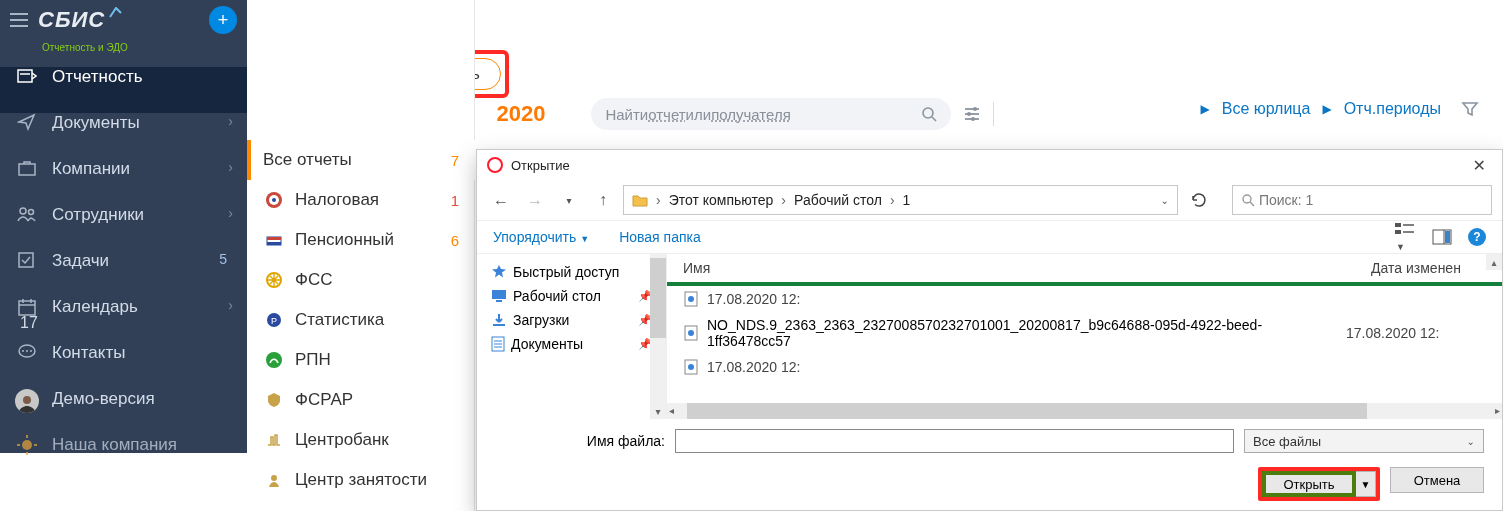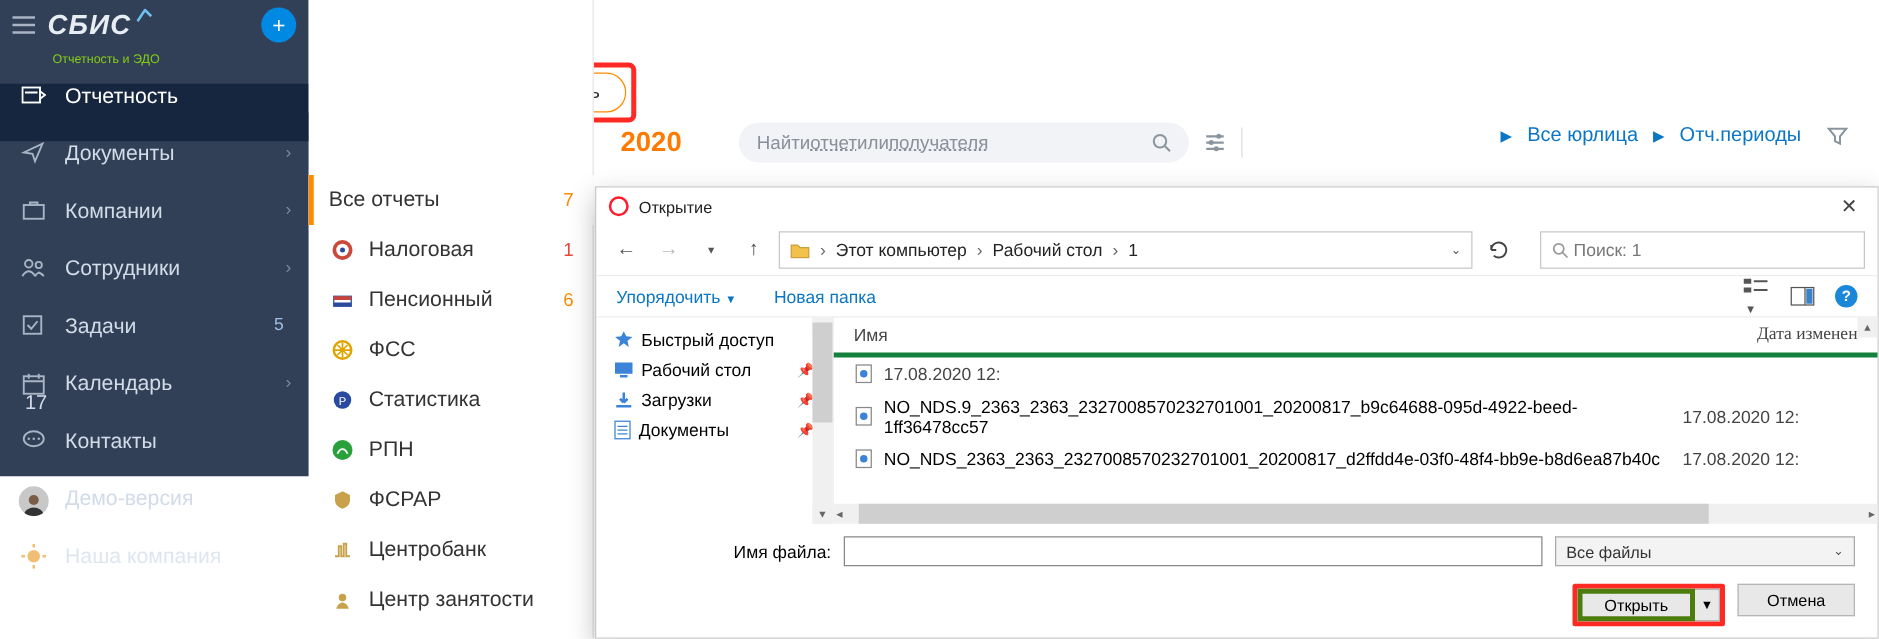--- a/index.html
+++ b/index.html
@@ -1,19 +1,19 @@
 <!DOCTYPE html>
 <html><head>
 <meta charset="utf-8">
 <style>
   * { box-sizing: border-box; margin: 0; padding: 0; font-family: "Segoe UI", Arial, sans-serif; }
   body { width: 1503px; height: 511px; background: #fff; overflow: hidden; position: relative; }
 
   
-  .sidebar { position: absolute; left: 0; top: 0; width: 247px; height: 381px; background: #324057; color: #fff; }
+  .sidebar { position: absolute; left: 0; top: 0; width: 247px; height: 453px; background: #324057; color: #fff; }
   .sidebar-top { height: 40px; display: flex; align-items: center; padding: 0 10px; }
   .hamburger { width: 18px; height: 14px; display: flex; flex-direction: column; justify-content: space-between; margin-right: 10px; cursor: pointer; }
   .hamburger span { display:block; height:2px; background:#a9b4c5; }
   .brand { font-size: 22px; font-style: italic; font-weight: 600; letter-spacing: 1px; flex: 1; color:#e8edf4; }
   .brand-bird { display:inline-block; vertical-align:top; margin-left:4px; }
   .plus-btn { width: 28px; height: 28px; border-radius: 50%; background:#0089e3; display:flex; align-items:center; justify-content:center; font-size:18px; color:#fff; cursor:pointer; }
   .sidebar-sub { font-size:10px; color:#84cc16; padding: 2px 0 14px 42px; }
   .nav-item { display:flex; align-items:flex-start; height:46px; padding:0 14px; font-size:17px; color:#d2dbe8; cursor:pointer; position:relative; }
   .nav-item.active { background:#16263f; color:#fff; }
   .nav-ic { width:26px; display:flex; align-items:center; justify-content:center; margin-right:12px; }
@@ -73,21 +73,21 @@
   .tree { width:190px; border-right:1px solid #eceef0; padding:6px 8px; font-size:14px; position:relative; }
   .tree-item { display:flex; align-items:center; gap:6px; padding:4px 6px; cursor:pointer; }
   .pin { color:#8a8a8a; font-size:11px; margin-left:auto; }
   .scroll-track { position:absolute; right:0; top:0; width:16px; height:100%; background:#f0f0f0; }
   .scroll-thumb { position:absolute; right:0; top:4px; width:16px; height:80px; background:#cfcfcf; }
   .scroll-arr { position:absolute; right:0; width:16px; height:16px; display:flex; align-items:center; justify-content:center; color:#666; font-size:10px; background:#f0f0f0;}
 
   .files { flex:1; position:relative; font-size:14px; }
   .files-head { display:flex; padding:6px 16px; color:#444; border-bottom:4px solid #15803d; }
   .fh-name { flex:1; }
-  .fh-date { width:140px; text-align:right;font-family:Liberation Serif, serif; }
+  .fh-date { width:140px; text-align:center; }
   .file-row { display:flex; align-items:center; padding:5px 16px; gap:8px; }
   .file-ic { width:16px; height:16px; display:inline-flex; align-items:center; justify-content:center; }
   .f-date { width:140px; color:#444; }
   .hscroll { position:absolute; left:0; right:0; bottom:0; height:16px; background:#f0f0f0; }
   .hscroll-thumb { position:absolute; left:20px; top:0; height:16px; width:680px; background:#cfcfcf; }
 
   .dlg-foot { padding:10px 18px 14px 18px; }
   .fn-row { display:flex; align-items:center; gap:10px; font-size:14px; }
   .fn-row label { width:110px; text-align:right; margin-left:60px;}
   .fn-input { flex:1; height:24px; border:1px solid #888; }
@@ -507,21 +507,20 @@
             <span style="flex:1">NO_NDS.9_2363_2363_2327008570232701001_20200817_b9c64688-095d-4922-beed-1ff36478cc57</span>
             <span class="f-date">17.08.2020 12:</span>
           </div>
           <div class="file-row">
             <span class="file-ic">
               <svg width="16" height="16">
                 <rect x="2" y="1" width="12" height="14" fill="#fff" stroke="#888"></rect>
                 <circle cx="8" cy="8" r="3" fill="#3a83d8"></circle>
               </svg>
             </span>
-            <span style="flex:1">NO_NDS_2363_2363_2327008570232701001_20200817_d2ffdd4e-03f0-48f4-bb9e-b8d6ea87b40c</span>
             <span class="f-date">17.08.2020 12:</span>
           </div>
         </div>
       <div class="hscroll">
         <span style="position:absolute;left:2px;top:2px;font-size:10px;color:#666">◂</span>
         <div class="hscroll-thumb"></div>
         <span style="position:absolute;right:2px;top:2px;font-size:10px;color:#666">▸</span>
       </div>
     </div>
   </div>

